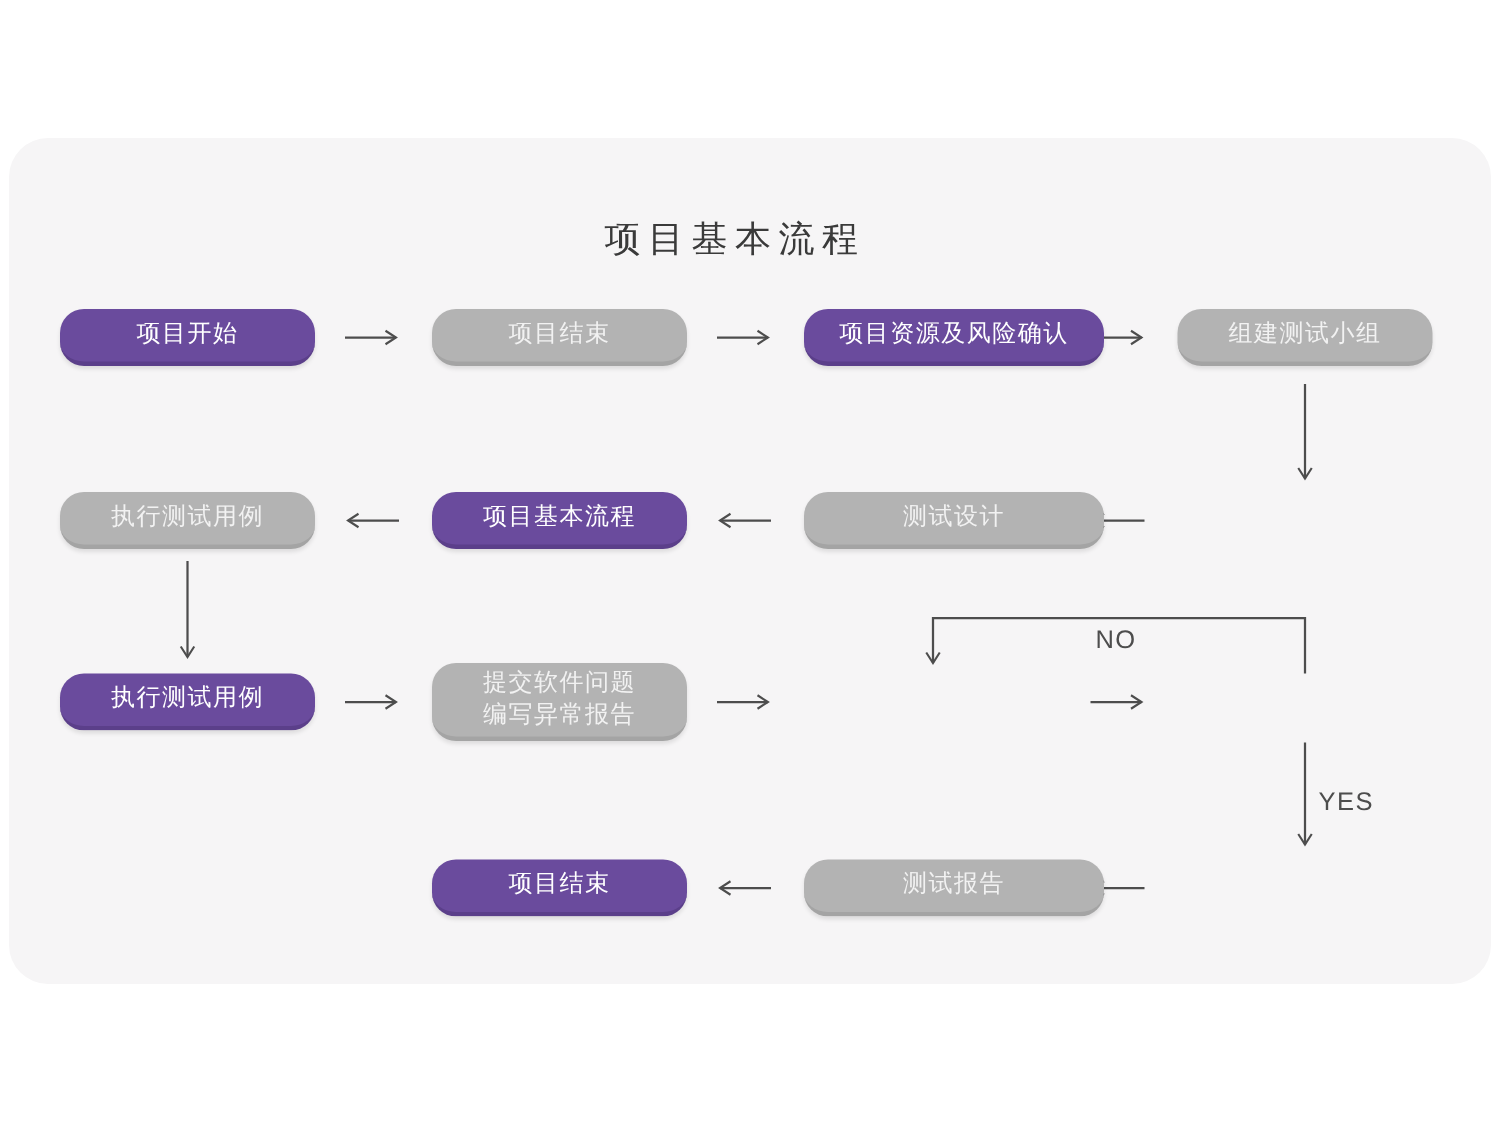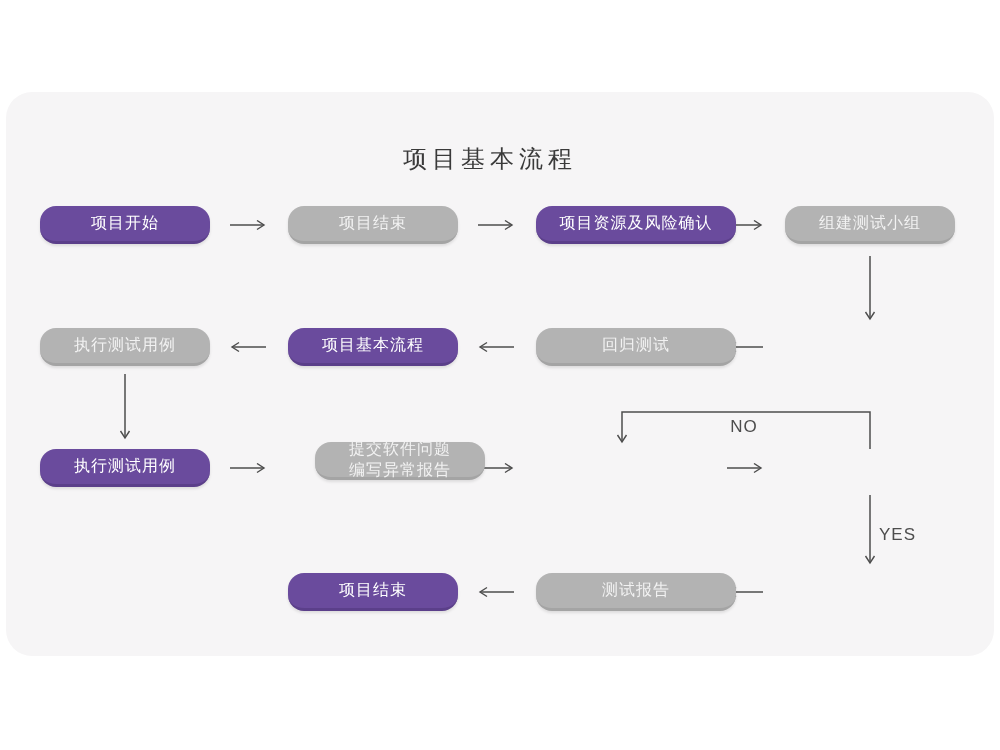--- a/index.html
+++ b/index.html
@@ -24,21 +24,21 @@
   .node.purple{background:var(--purple,#6A4B9D);border-bottom:3px solid var(--purple_dark,#5B3F8A);color:#ffffff;}
   .node.gray{background:var(--gray,#B3B3B3);border-bottom:3px solid var(--gray_dark,#A4A4A4);color:#F2F2F2;}
   .c1{left:40px;width:170px}
   .c2{left:288px;width:170px}
   .c3{left:536px;width:200px}
   .c4{left:785px;width:170px}
   .r1{top:206px}
   .r2{top:328px}
   .r3{top:449px}
   .r4{top:573px}
-  .tall{top:442px !important;height:38px;margin-left:27px;}
+  .tall{top:442px !important;height:52px;}
   svg.arrows{position:absolute;left:0;top:0;width:1000px;height:750px;pointer-events:none;}
   .edge{stroke:var(--arrow,#4D4D4D);stroke-width:1.5;fill:none;}
   .ah{stroke:var(--arrow,#4D4D4D);stroke-width:1.4;fill:none;}
   .edge-label{fill:var(--arrow,#4D4D4D);font-size:17px;letter-spacing:1px;font-family:"Liberation Sans","DejaVu Sans",sans-serif;}
 </style>
 </head>
 <body>
 
 <div class="stage">
 
@@ -79,21 +79,21 @@
     <line class="edge" x1="514" y1="592" x2="480" y2="592" marker-end="url(#ah)"></line>
   </svg>
 
   <div class="node purple r1 c1">项目开始</div>
   <div class="node gray   r1 c2">项目结束</div>
   <div class="node purple r1 c3">项目资源及风险确认</div>
   <div class="node gray   r1 c4">组建测试小组</div>
 
   <div class="node gray   r2 c1">执行测试用例</div>
   <div class="node purple r2 c2">项目基本流程</div>
-  <div class="node gray   r2 c3">回归测试</div>
+  <div class="node gray   r2 c3">测试设计</div>
 
   <div class="node purple r3 c1">执行测试用例</div>
   <div class="node gray   r3 c2 tall">提交软件问题
 编写异常报告</div>
 
   <div class="node purple r4 c2">项目结束</div>
   <div class="node gray   r4 c3">测试报告</div>
 
 </div>
 

